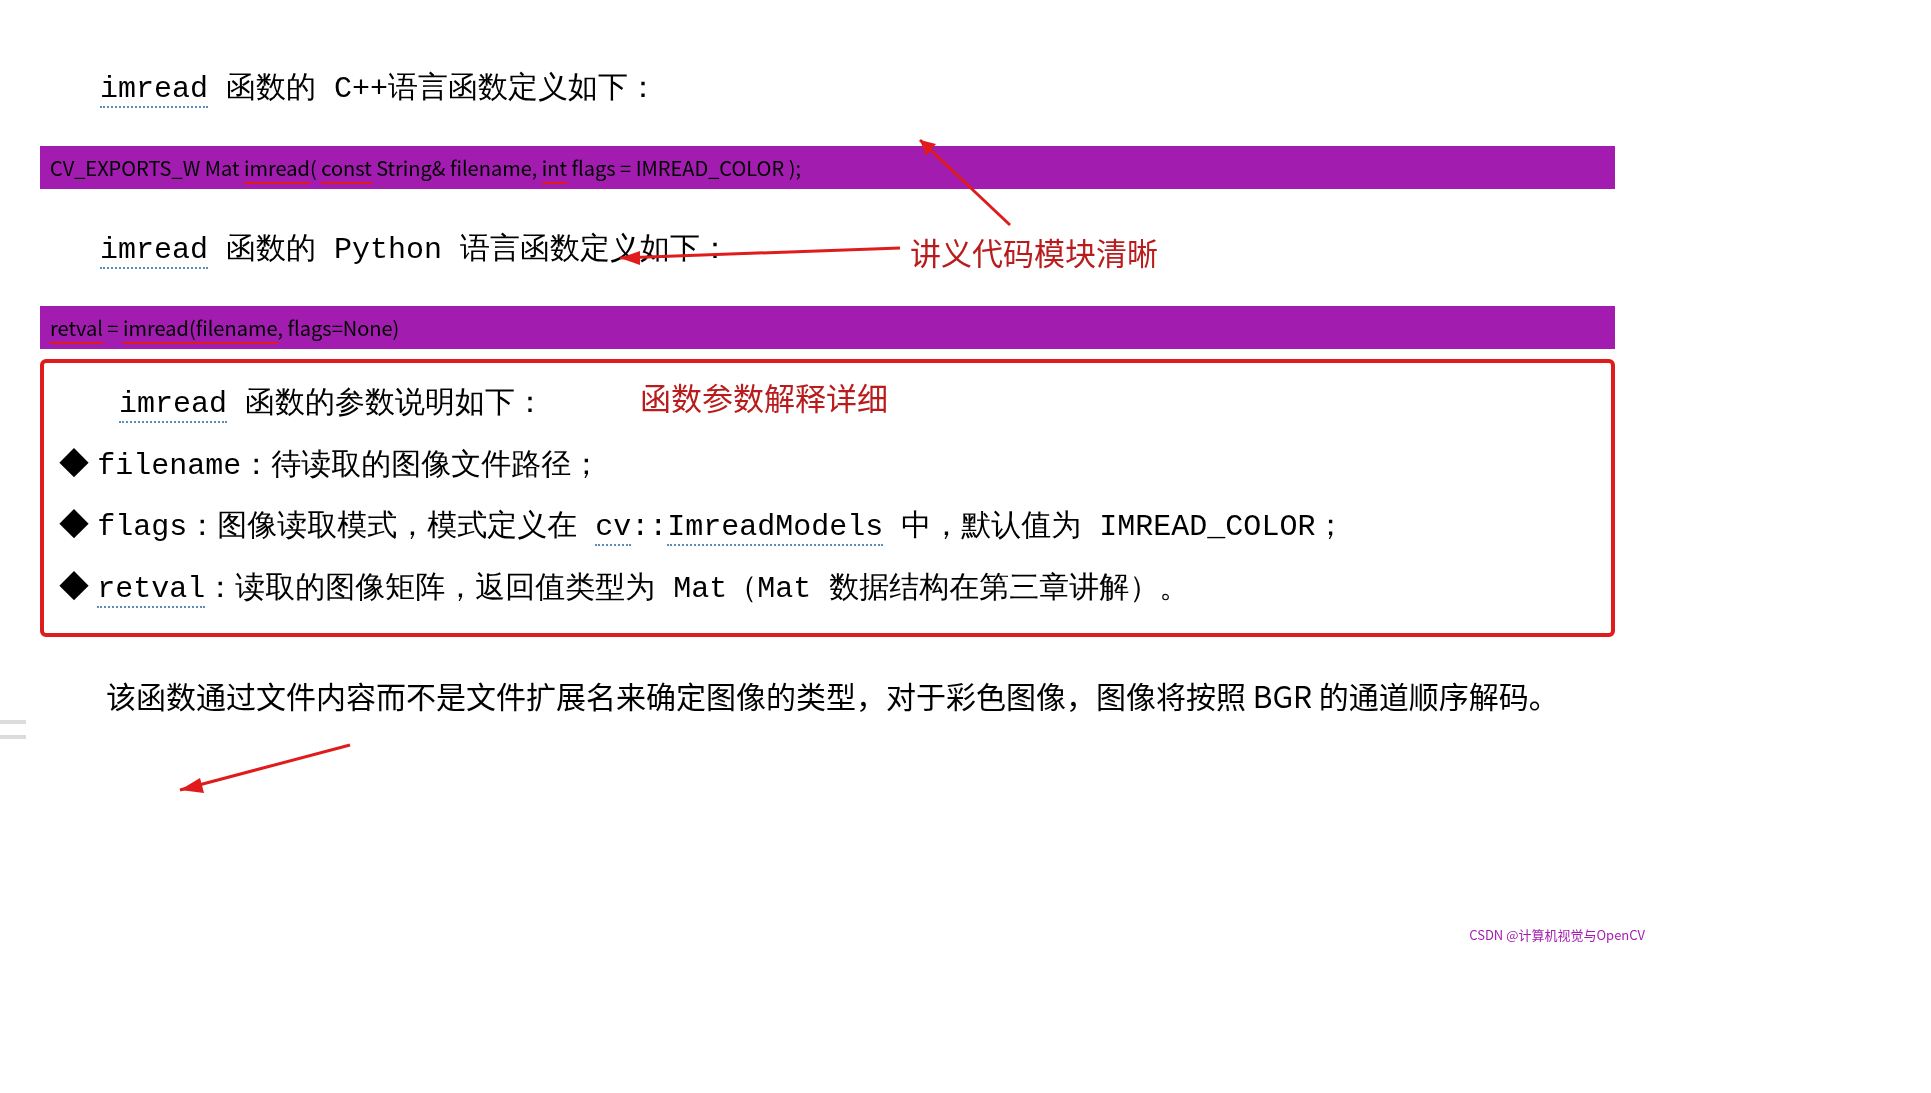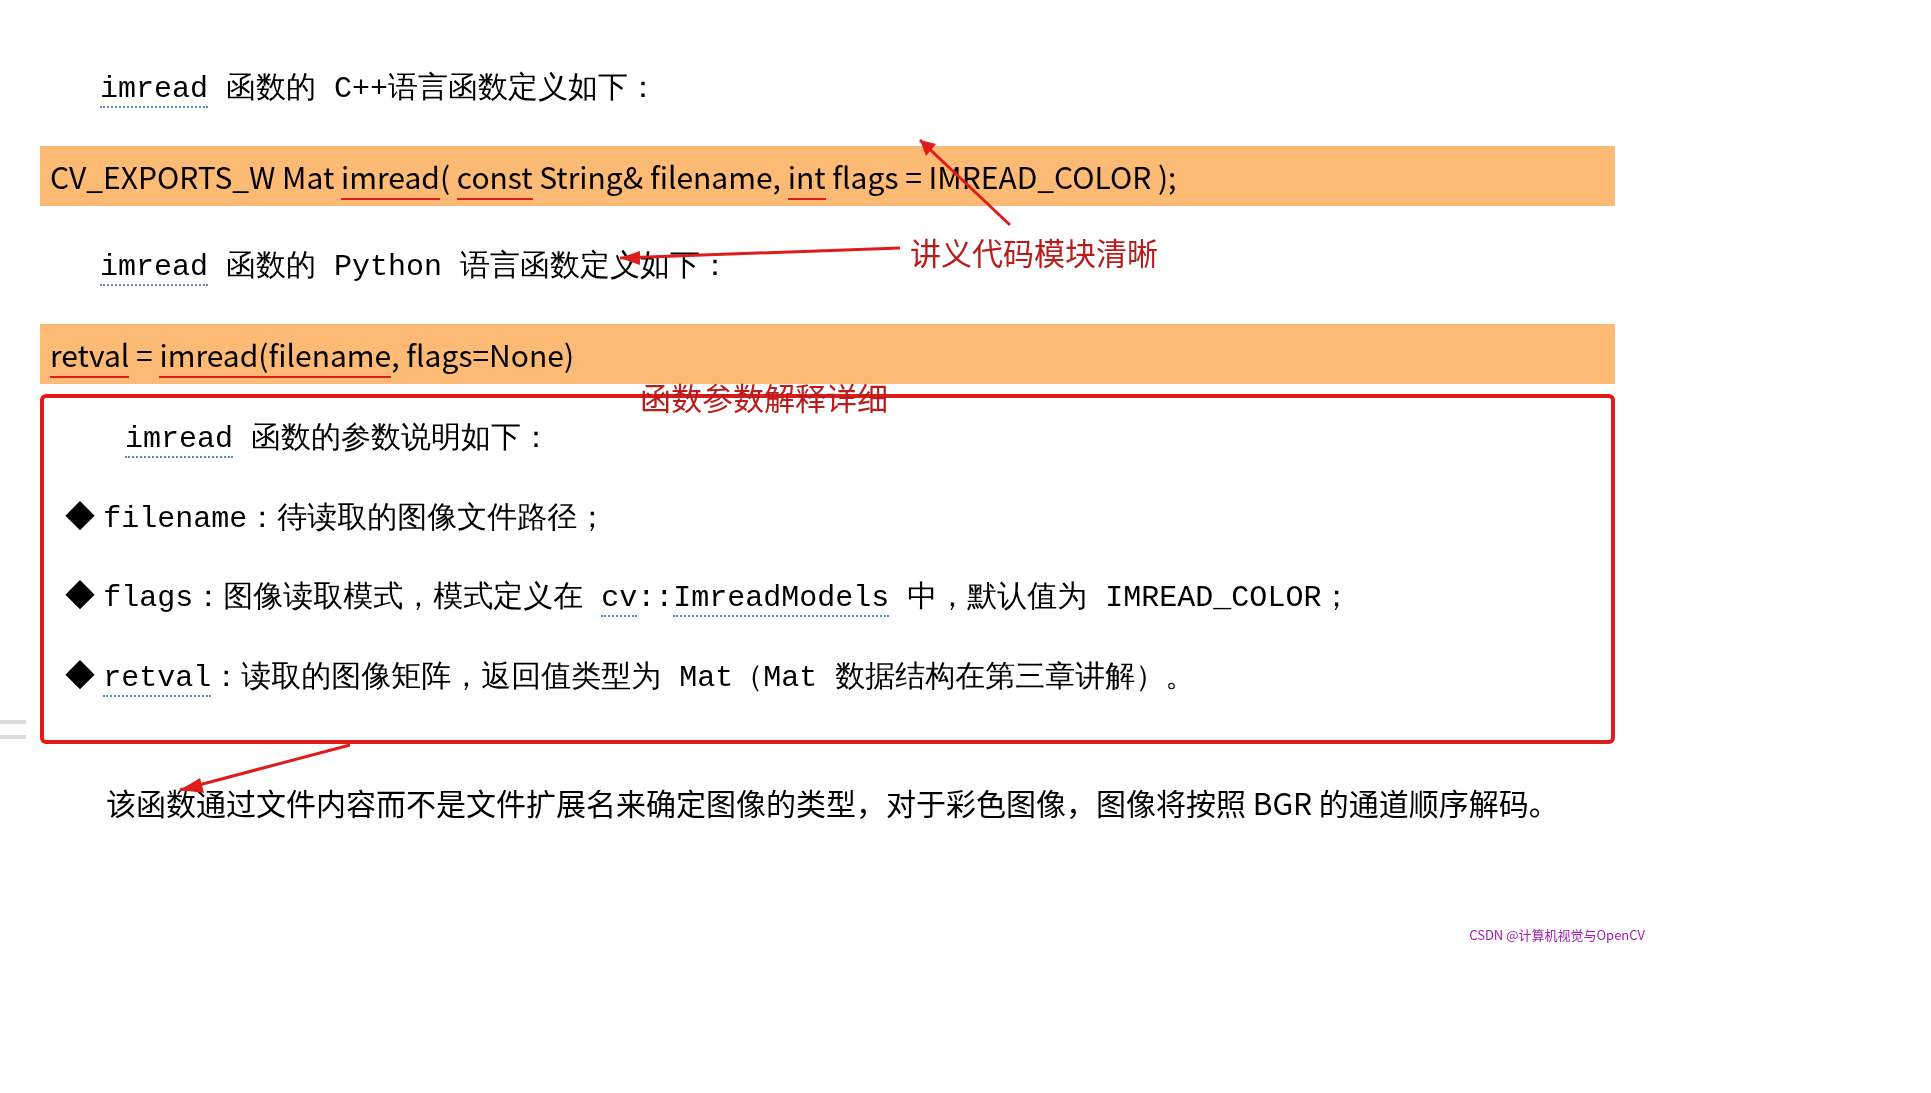--- a/index.html
+++ b/index.html
@@ -1,24 +1,24 @@
 <!DOCTYPE html>
 <html><head>
 <meta charset="utf-8">
 <style>
   html,body{margin:0;padding:0;background:#fff;font-family:"Microsoft YaHei","Noto Sans CJK SC",Arial,sans-serif;color:#000;font-size:30px;line-height:1.75;}
   .page{position:relative;width:1575px;height:895px;padding:28px 40px 30px 40px;box-sizing:content-box;}
   .indent{text-indent:2em;}
-  .code-block{background:#fdba74;padding:4px 10px;margin:6px 0 10px 0;font-size:30px;}
+  .code-block{background:#a21caf;padding:4px 10px;margin:6px 0 10px 0;font-size:20px;}
   .underline{border-bottom:2px solid #e01b1b;padding-bottom:0;}
   .dotted{border-bottom:2px dotted #5b8db8;padding-bottom:0;}
   .mono{font-family:"Consolas","Courier New",monospace;}
-  .params-box{border:4px solid #e01b1b;border-radius:6px;padding:10px 22px 14px 21px;margin:6px 0 10px 0;}
+  .params-box{border:4px solid #e01b1b;border-radius:6px;padding:10px 22px 14px 15px;margin:6px 0 10px 0;}
   .diamond{display:inline-block;width:0.65em;text-align:center;margin-right:12px;}
-  .param-line{margin:22px 0;}
+  .param-line{margin:4px 0;}
   .reading{padding:0 6px;margin-top:32px;}
   .note-label{color:#e01b1b;}
   .note-line{text-indent:2em;}
   .ann{position:absolute;color:#b91c1c;font-size:31px;white-space:nowrap;pointer-events:none;}
   .watermark{position:absolute;right:10px;bottom:6px;color:#a21caf;font-size:13px;}
   svg.arrow{position:absolute;overflow:visible;pointer-events:none;}
   svg.arrow line{stroke:#e01b1b;stroke-width:3;}
   svg.arrow polygon{fill:#e01b1b;}
   .small-notch{position:absolute;left:0;width:26px;height:4px;background:#dcdcdc;}
 </style>

